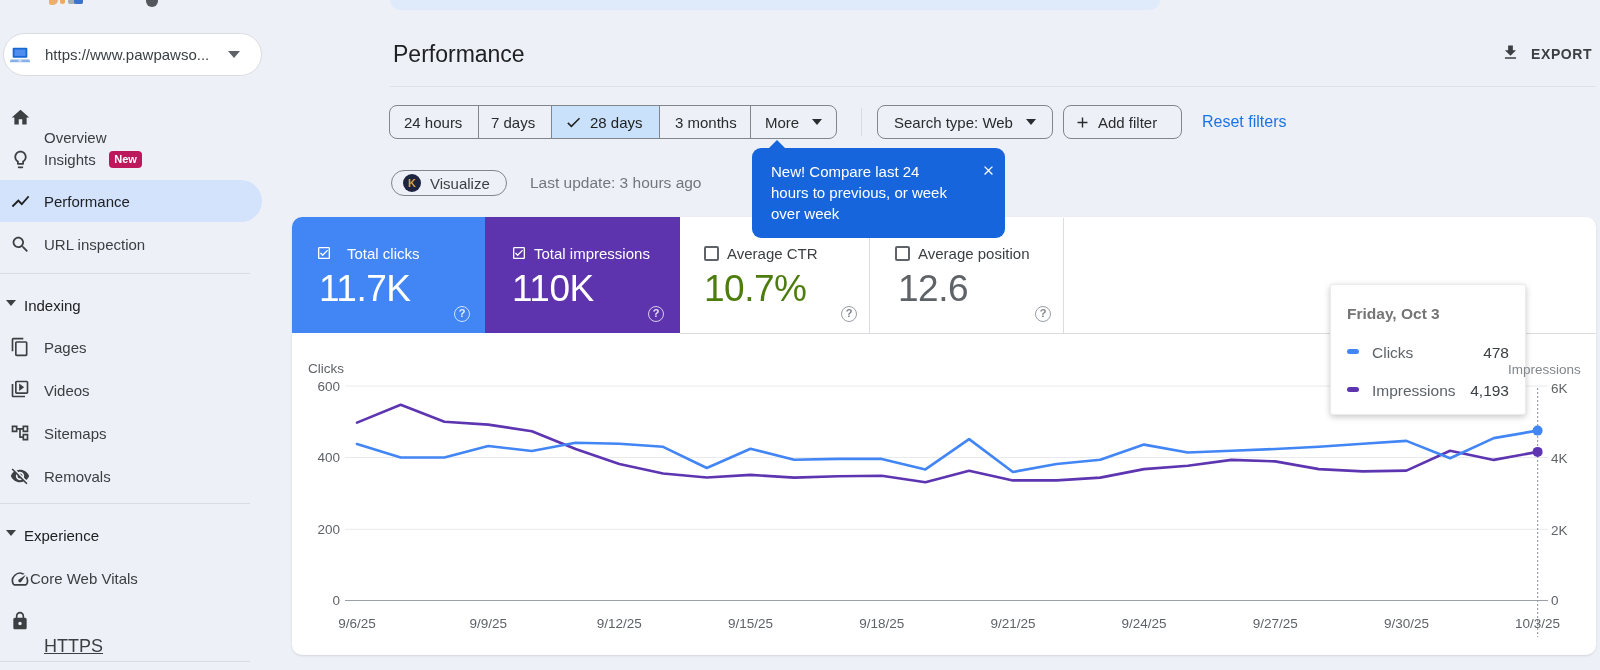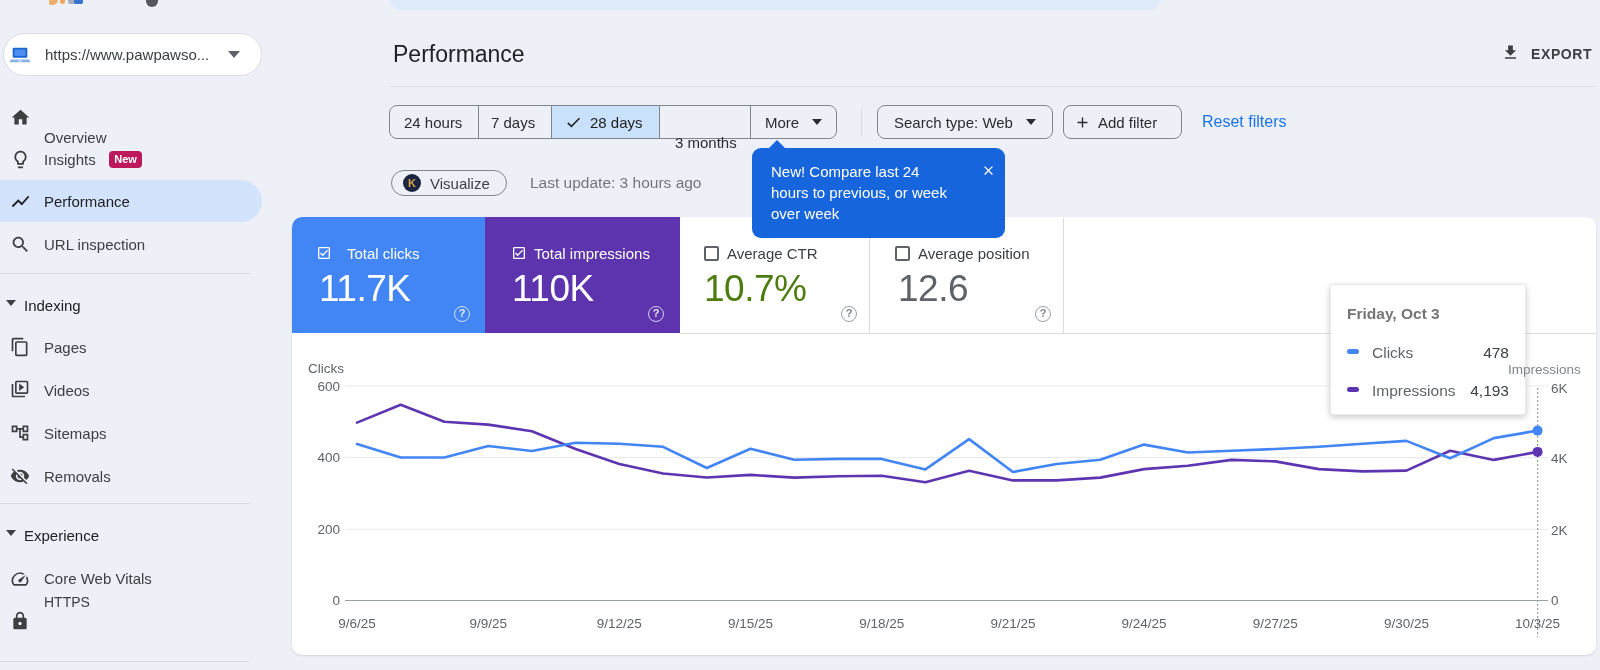--- a/index.html
+++ b/index.html
@@ -80,26 +80,26 @@
   <div class="abs" style="left:44px;top:468px;font-size:15px;color:#3c4043;">Removals</div>
 
   <div class="abs" style="left:0;top:503px;width:250px;height:1px;background:#dadce0;"></div>
 
   <div class="abs" style="left:6px;top:530px;width:0;height:0;border-left:5px solid transparent;border-right:5px solid transparent;border-top:6px solid #3c4043;"></div>
   <div class="abs" style="left:24px;top:527px;font-size:15px;color:#202124;">Experience</div>
 
   <svg class="abs nvic" style="left:10px;top:569px" width="20" height="20" viewBox="0 0 24 24" fill="#3c4043">
       <path d="M20.38 8.57l-1.23 1.85a8 8 0 0 1-.22 7.58H5.07A8 8 0 0 1 15.58 6.85l1.85-1.23A10 10 0 0 0 3.35 19a2 2 0 0 0 1.72 1h13.85a2 2 0 0 0 1.74-1 10 10 0 0 0-.27-10.44zm-9.79 6.84a2 2 0 0 0 2.83 0l5.66-8.49-8.49 5.66a2 2 0 0 0 0 2.83z"></path>
     </svg>
-  <div class="abs" style="left:44px;top:570px;font-size:15px;color:#3c4043;">Core Web Vitals</div>
+  <div class="abs" style="left:30px;top:570px;font-size:15px;color:#3c4043;">Core Web Vitals</div>
 
   <svg class="abs nvic" style="left:10px;top:611px" width="20" height="20" viewBox="0 0 24 24" fill="#3c4043">
       <path d="M18 8h-1V6c0-2.76-2.24-5-5-5S7 3.24 7 6v2H6c-1.1 0-2 .9-2 2v10c0 1.1.9 2 2 2h12c1.1 0 2-.9 2-2V10c0-1.1-.9-2-2-2zm-6 9c-1.1 0-2-.9-2-2s.9-2 2-2 2 .9 2 2-.9 2-2 2zM9 8V6c0-1.66 1.34-3 3-3s3 1.34 3 3v2H9z"></path>
     </svg>
-  <div class="abs" style="left:44px;top:594px;font-size:14px;color:#3c4043;">HTTPS</div>
+  <div class="abs" style="left:44px;top:636px;font-size:18px;color:#3c4043;text-decoration:underline;">HTTPS</div>
 
   <div class="abs" style="left:0;top:661px;width:250px;height:1px;background:#dadce0;"></div>
 </div>
 
 <div class="abs" style="left:393px;top:41px;font-size:23px;color:#202124;">Performance</div>
 <svg class="abs" style="left:1501px;top:43px" width="19" height="19" viewBox="0 0 24 24" fill="#3c4043">
     <path d="M19 9h-4V3H9v6H5l7 7 7-7zM5 18v2h14v-2H5z"></path>
   </svg>
 <div class="abs" style="left:1531px;top:46px;font-size:14px;font-weight:bold;letter-spacing:.6px;color:#3c4043;">EXPORT</div>
 <div class="abs" style="left:390px;top:86px;width:1206px;height:1px;background:#dfe1e5;"></div>
@@ -107,21 +107,21 @@
 <div class="abs" style="left:389px;top:105px;width:448px;height:34px;border:1px solid #80868b;border-radius:8px;background:transparent;"></div>
 <div class="abs" style="left:551px;top:106px;width:109px;height:32px;background:#c9e1fb;border-left:1px solid #80868b;border-right:1px solid #80868b;"></div>
 <div class="abs" style="left:478px;top:105px;width:1px;height:34px;background:#80868b;"></div>
 <div class="abs" style="left:750px;top:105px;width:1px;height:34px;background:#80868b;"></div>
 <div class="abs" style="left:404px;top:114px;font-size:15px;color:#2a2c2f;">24 hours</div>
 <div class="abs" style="left:491px;top:114px;font-size:15px;color:#2a2c2f;">7 days</div>
 <svg class="abs" style="left:565px;top:114px" width="17" height="17" viewBox="0 0 24 24" fill="none">
     <path d="M4 12.5l5 5L20.5 6" stroke="#1f1f1f" stroke-width="2.1" fill="none"></path>
   </svg>
 <div class="abs" style="left:590px;top:114px;font-size:15px;font-weight:500;color:#1f1f1f;">28 days</div>
-<div class="abs" style="left:675px;top:114px;font-size:15px;color:#2a2c2f;margin-top:20px;">3 months</div>
+<div class="abs" style="left:675px;top:114px;font-size:15px;color:#2a2c2f;">3 months</div>
 <div class="abs" style="left:765px;top:114px;font-size:15px;color:#2a2c2f;">More</div>
 <div class="abs" style="left:812px;top:119px;width:0;height:0;border-left:5px solid transparent;border-right:5px solid transparent;border-top:6px solid #2a2c2f;"></div>
 
 <div class="abs" style="left:861px;top:108px;width:1px;height:28px;background:#dadce0;"></div>
 
 <div class="abs" style="left:877px;top:105px;width:176px;height:34px;border:1px solid #80868b;border-radius:8px;"></div>
 <div class="abs" style="left:894px;top:114px;font-size:15px;color:#2a2c2f;">Search type: Web</div>
 <div class="abs" style="left:1026px;top:119px;width:0;height:0;border-left:5px solid transparent;border-right:5px solid transparent;border-top:6px solid #2a2c2f;"></div>
 
 <div class="abs" style="left:1063px;top:105px;width:119px;height:34px;border:1px solid #80868b;border-radius:8px;"></div>

